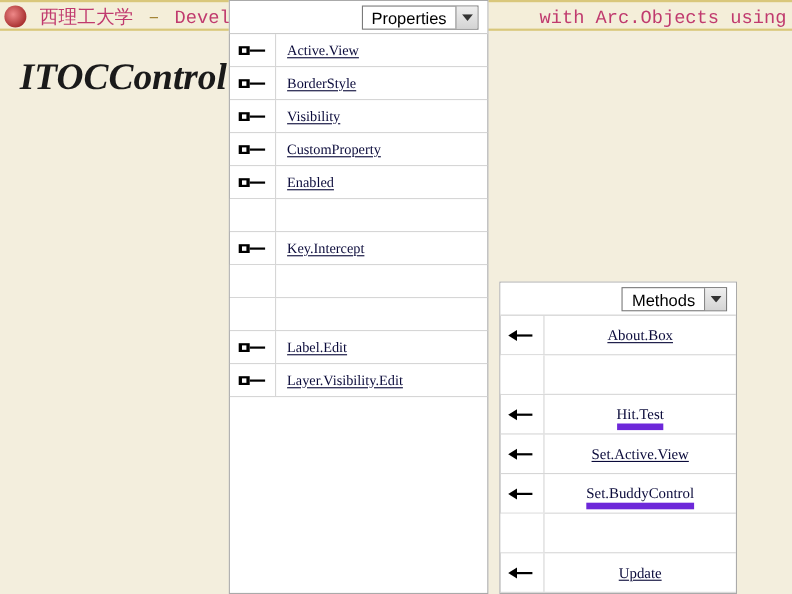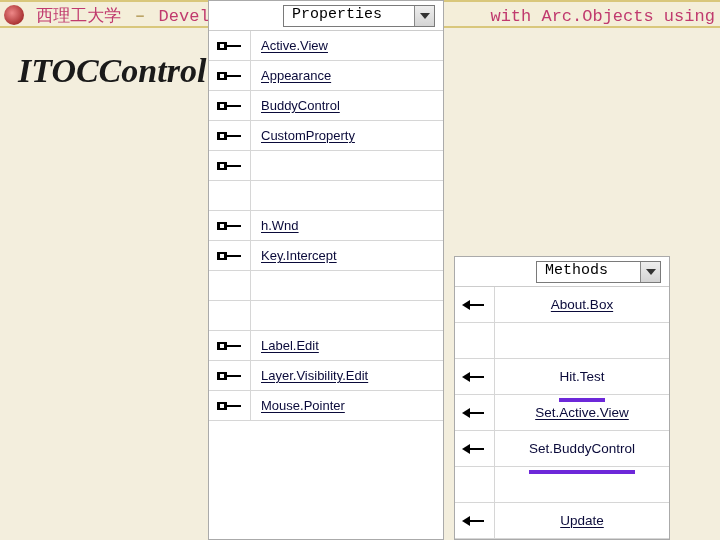--- a/index.html
+++ b/index.html
@@ -45,27 +45,26 @@
   .panel-head {
     height: 30px;
     display: flex;
     justify-content: flex-end;
     align-items: center;
     border-bottom: 1px solid #ccc;
     padding-right: 8px;
     background: #fff;
   }
   .combo {
-    display: inline-flex; align-items: flex-start;
+    display: inline-flex; align-items: flex-end;
     height: 22px;
     border: 1px solid #7a7a7a;
     background: #fff;
     font-size: 15px;
-    font-family: Liberation Mono, monospace;
-    gap: 24px;
+    font-family: Liberation Sans, sans-serif;
   }
   .combo .combo-text { padding: 0 8px; }
   .combo .combo-arrow {
     width: 20px; height: 100%;
     background: linear-gradient(#eee,#d4d4d4);
     border-left: 1px solid #888;
     display: flex; align-items: center; justify-content: center;
   }
   .combo .combo-arrow svg { width: 10px; height: 6px; }
 
@@ -76,35 +75,35 @@
   }
   .props .row { height: 30px; }
   .iconcell {
     width: 42px; height: 100%;
     display: flex; align-items: center; justify-content: center;
     border-right: 1px solid #d6d6d6;
   }
   .labelcell {
     flex: 1;
     padding: 0 10px;
-    font-family: Liberation Sans, sans-serif;
+    font-family: Liberation Serif, serif;
     font-size: 13px;
     color: #0a0a3a;
     text-decoration: underline;
     text-underline-offset: 2px;
     white-space: nowrap;
   }
   .labelcell.nolabel { text-decoration: none; }
   .row.blank .iconcell, .row.blank .labelcell {
     background: #fff;
   }
   .hl-red {
-    border-bottom: 4px solid #6d28d9;
+    border-bottom: 6px solid #6d28d9;
     text-decoration: none;
-    padding-bottom: 14px;
+    padding-bottom: 1px;
   }
 
   
   .glyph { width: 26px; height: 14px; position: relative; }
   .glyph .brick {
     position: absolute; left: 0; top: 3px; width: 10px; height: 8px;
     background: #000;
   }
   .glyph .hole { position:absolute; left:3px; top:5px; width:4px; height:4px; background:#fff;}
   .glyph .line {
@@ -161,64 +160,55 @@
         <div class="labelcell">Active.View</div>
       </div>
       <div class="row">
         <div class="iconcell">
           <div class="glyph">
             <div class="brick"></div>
             <div class="hole"></div>
             <div class="line"></div>
           </div>
         </div>
-        <div class="labelcell">Appearance</div>
-      </div>
-      <div class="row">
-        <div class="iconcell">
-          <div class="glyph">
-            <div class="brick"></div>
-            <div class="hole"></div>
-            <div class="line"></div>
-          </div>
-        </div>
-        <div class="labelcell">BuddyControl</div>
+        <div class="labelcell">BorderStyle</div>
+      </div>
+      <div class="row">
+        <div class="iconcell">
+          <div class="glyph">
+            <div class="brick"></div>
+            <div class="hole"></div>
+            <div class="line"></div>
+          </div>
+        </div>
+        <div class="labelcell">Visibility</div>
       </div>
       <div class="row">
         <div class="iconcell">
           <div class="glyph">
             <div class="brick"></div>
             <div class="hole"></div>
             <div class="line"></div>
           </div>
         </div>
         <div class="labelcell">CustomProperty</div>
       </div>
       <div class="row">
         <div class="iconcell">
           <div class="glyph">
             <div class="brick"></div>
             <div class="hole"></div>
             <div class="line"></div>
           </div>
         </div>
-      </div>
-      <div class="row blank">
-        <div class="iconcell"></div>
-        <div class="labelcell nolabel"></div>
-      </div>
-      <div class="row">
-        <div class="iconcell">
-          <div class="glyph">
-            <div class="brick"></div>
-            <div class="hole"></div>
-            <div class="line"></div>
-          </div>
-        </div>
-        <div class="labelcell">h.Wnd</div>
+        <div class="labelcell">Enabled</div>
+      </div>
+      <div class="row blank">
+        <div class="iconcell"></div>
+        <div class="labelcell nolabel"></div>
       </div>
       <div class="row">
         <div class="iconcell">
           <div class="glyph">
             <div class="brick"></div>
             <div class="hole"></div>
             <div class="line"></div>
           </div>
         </div>
         <div class="labelcell">Key.Intercept</div>
@@ -243,30 +233,20 @@
       </div>
       <div class="row">
         <div class="iconcell">
           <div class="glyph">
             <div class="brick"></div>
             <div class="hole"></div>
             <div class="line"></div>
           </div>
         </div>
         <div class="labelcell">Layer.Visibility.Edit</div>
-      </div>
-      <div class="row">
-        <div class="iconcell">
-          <div class="glyph">
-            <div class="brick"></div>
-            <div class="hole"></div>
-            <div class="line"></div>
-          </div>
-        </div>
-        <div class="labelcell">Mouse.Pointer</div>
       </div>
     </div>
 </div>
 
 <div class="panel methods">
   <div class="panel-head">
     <div class="combo">
       <span class="combo-text">Methods</span>
       <span class="combo-arrow">
         <svg viewBox="0 0 10 6">

